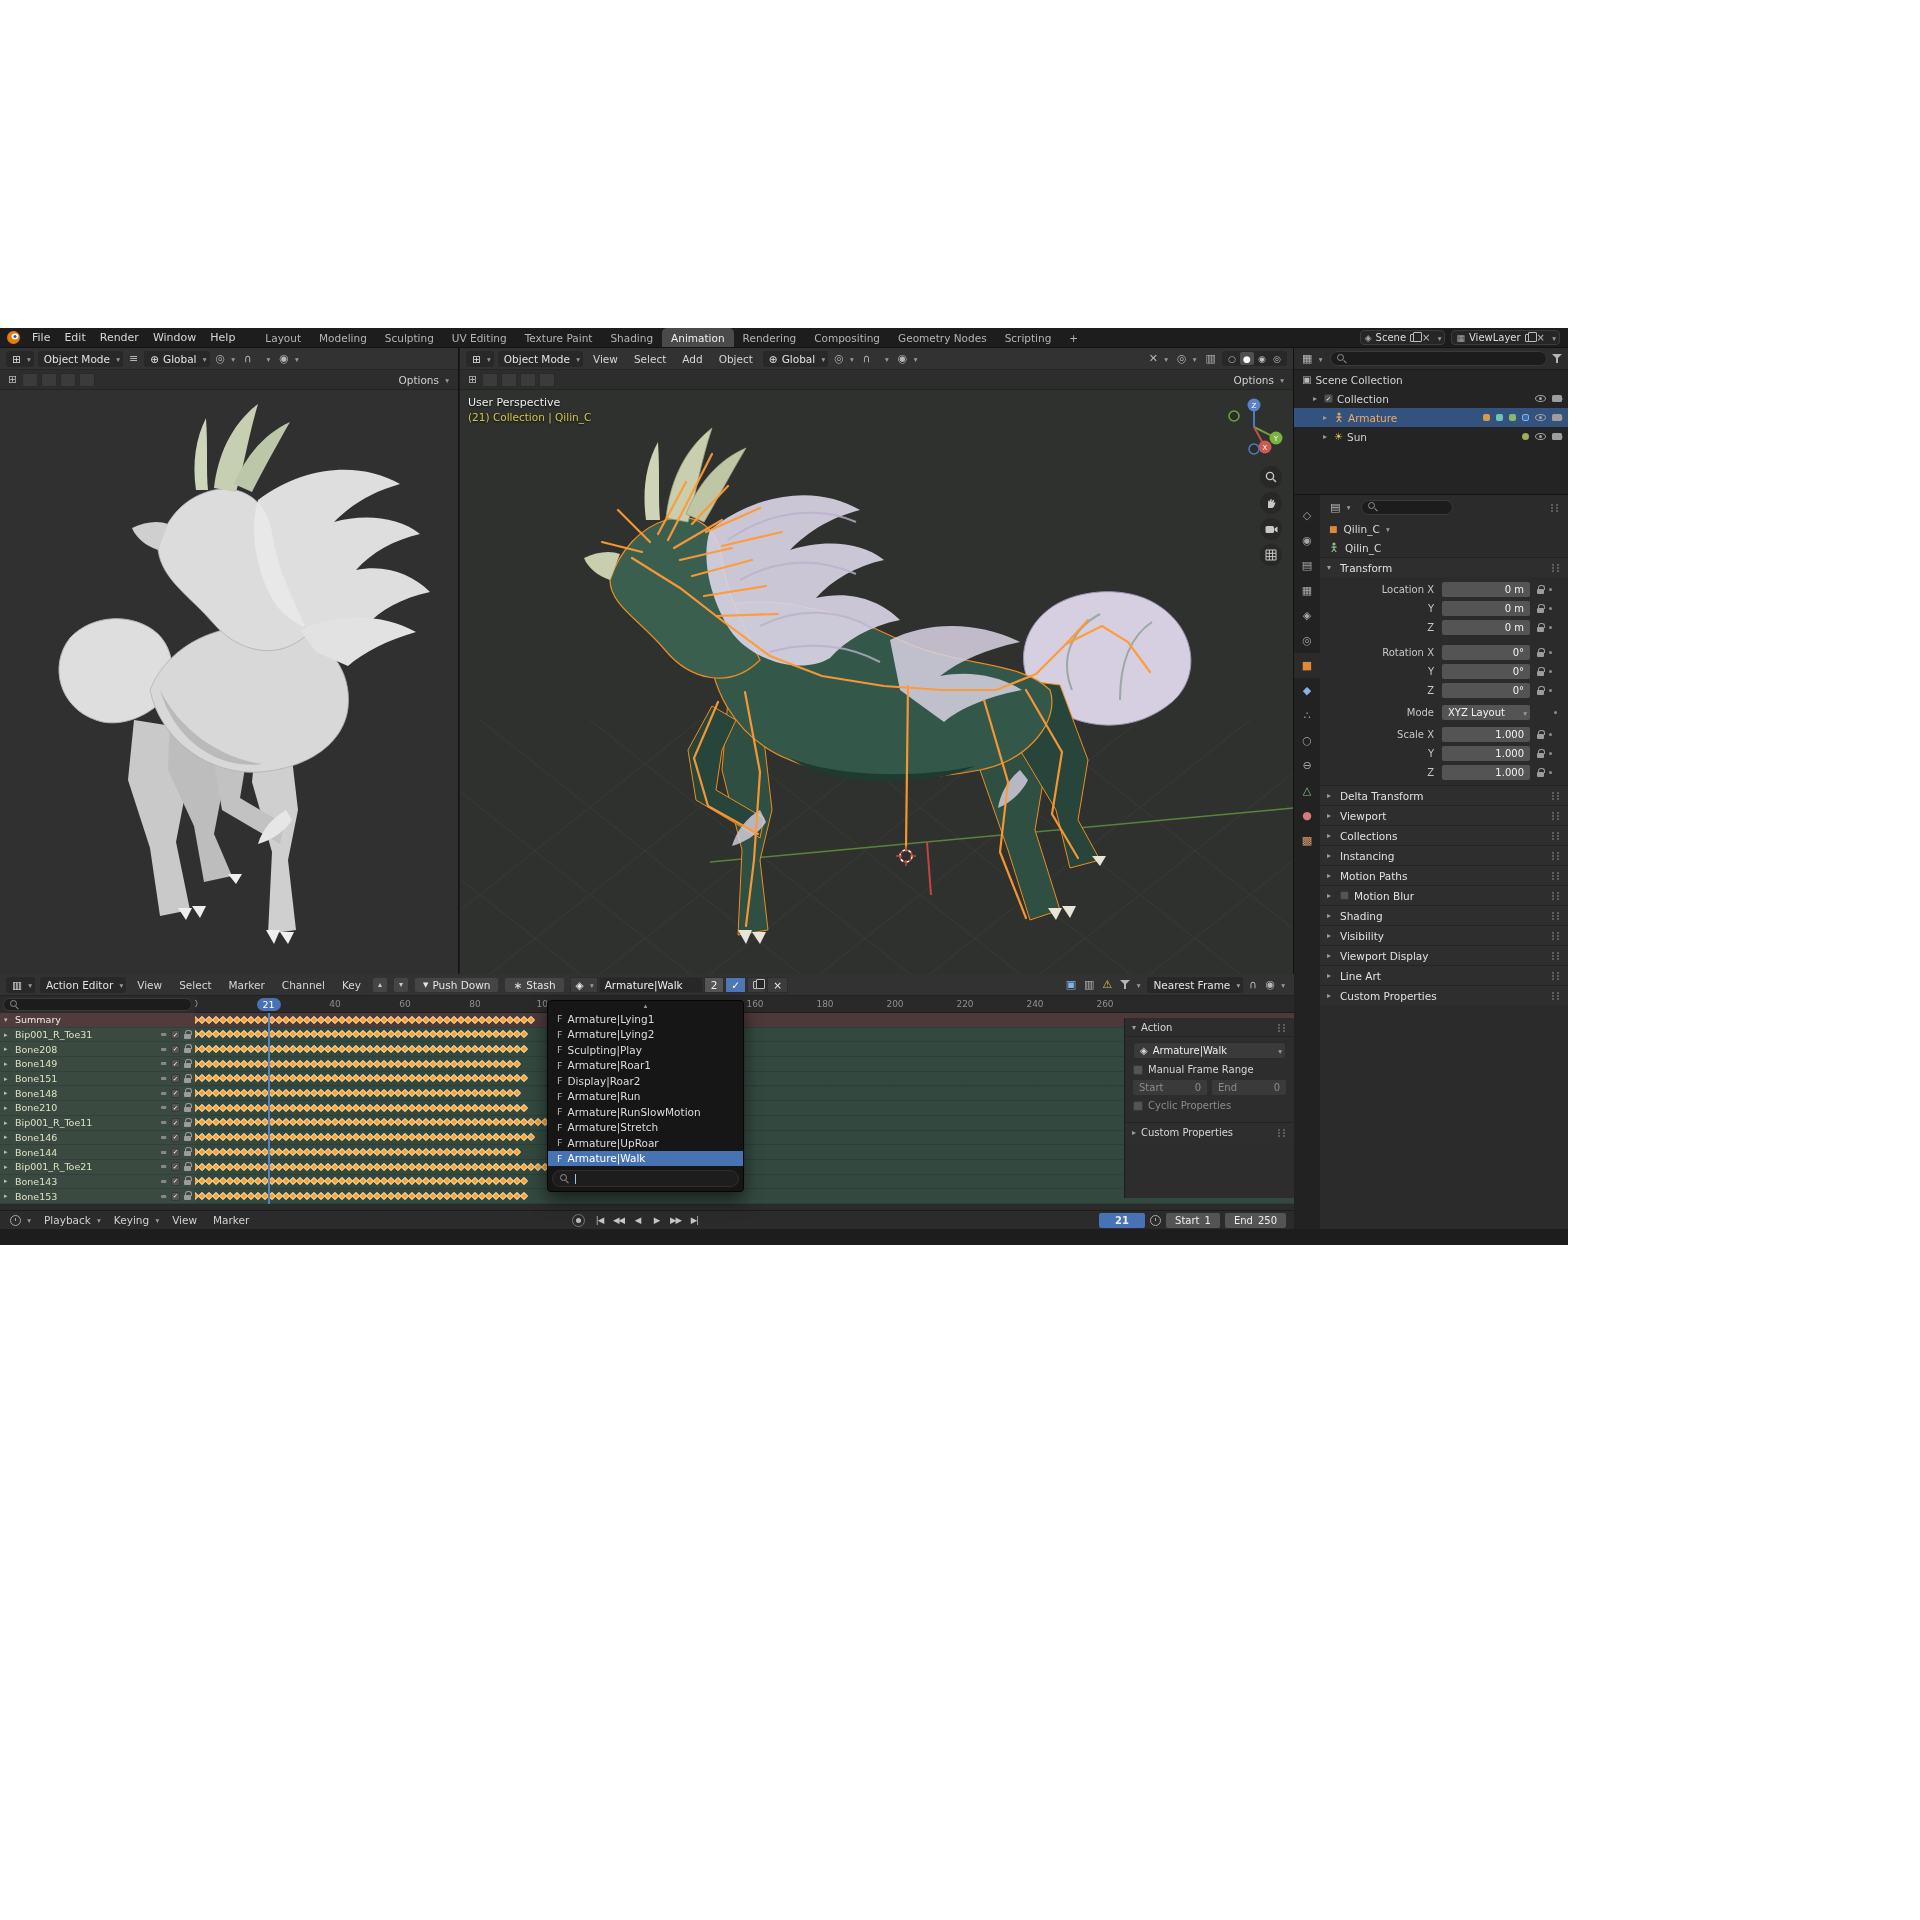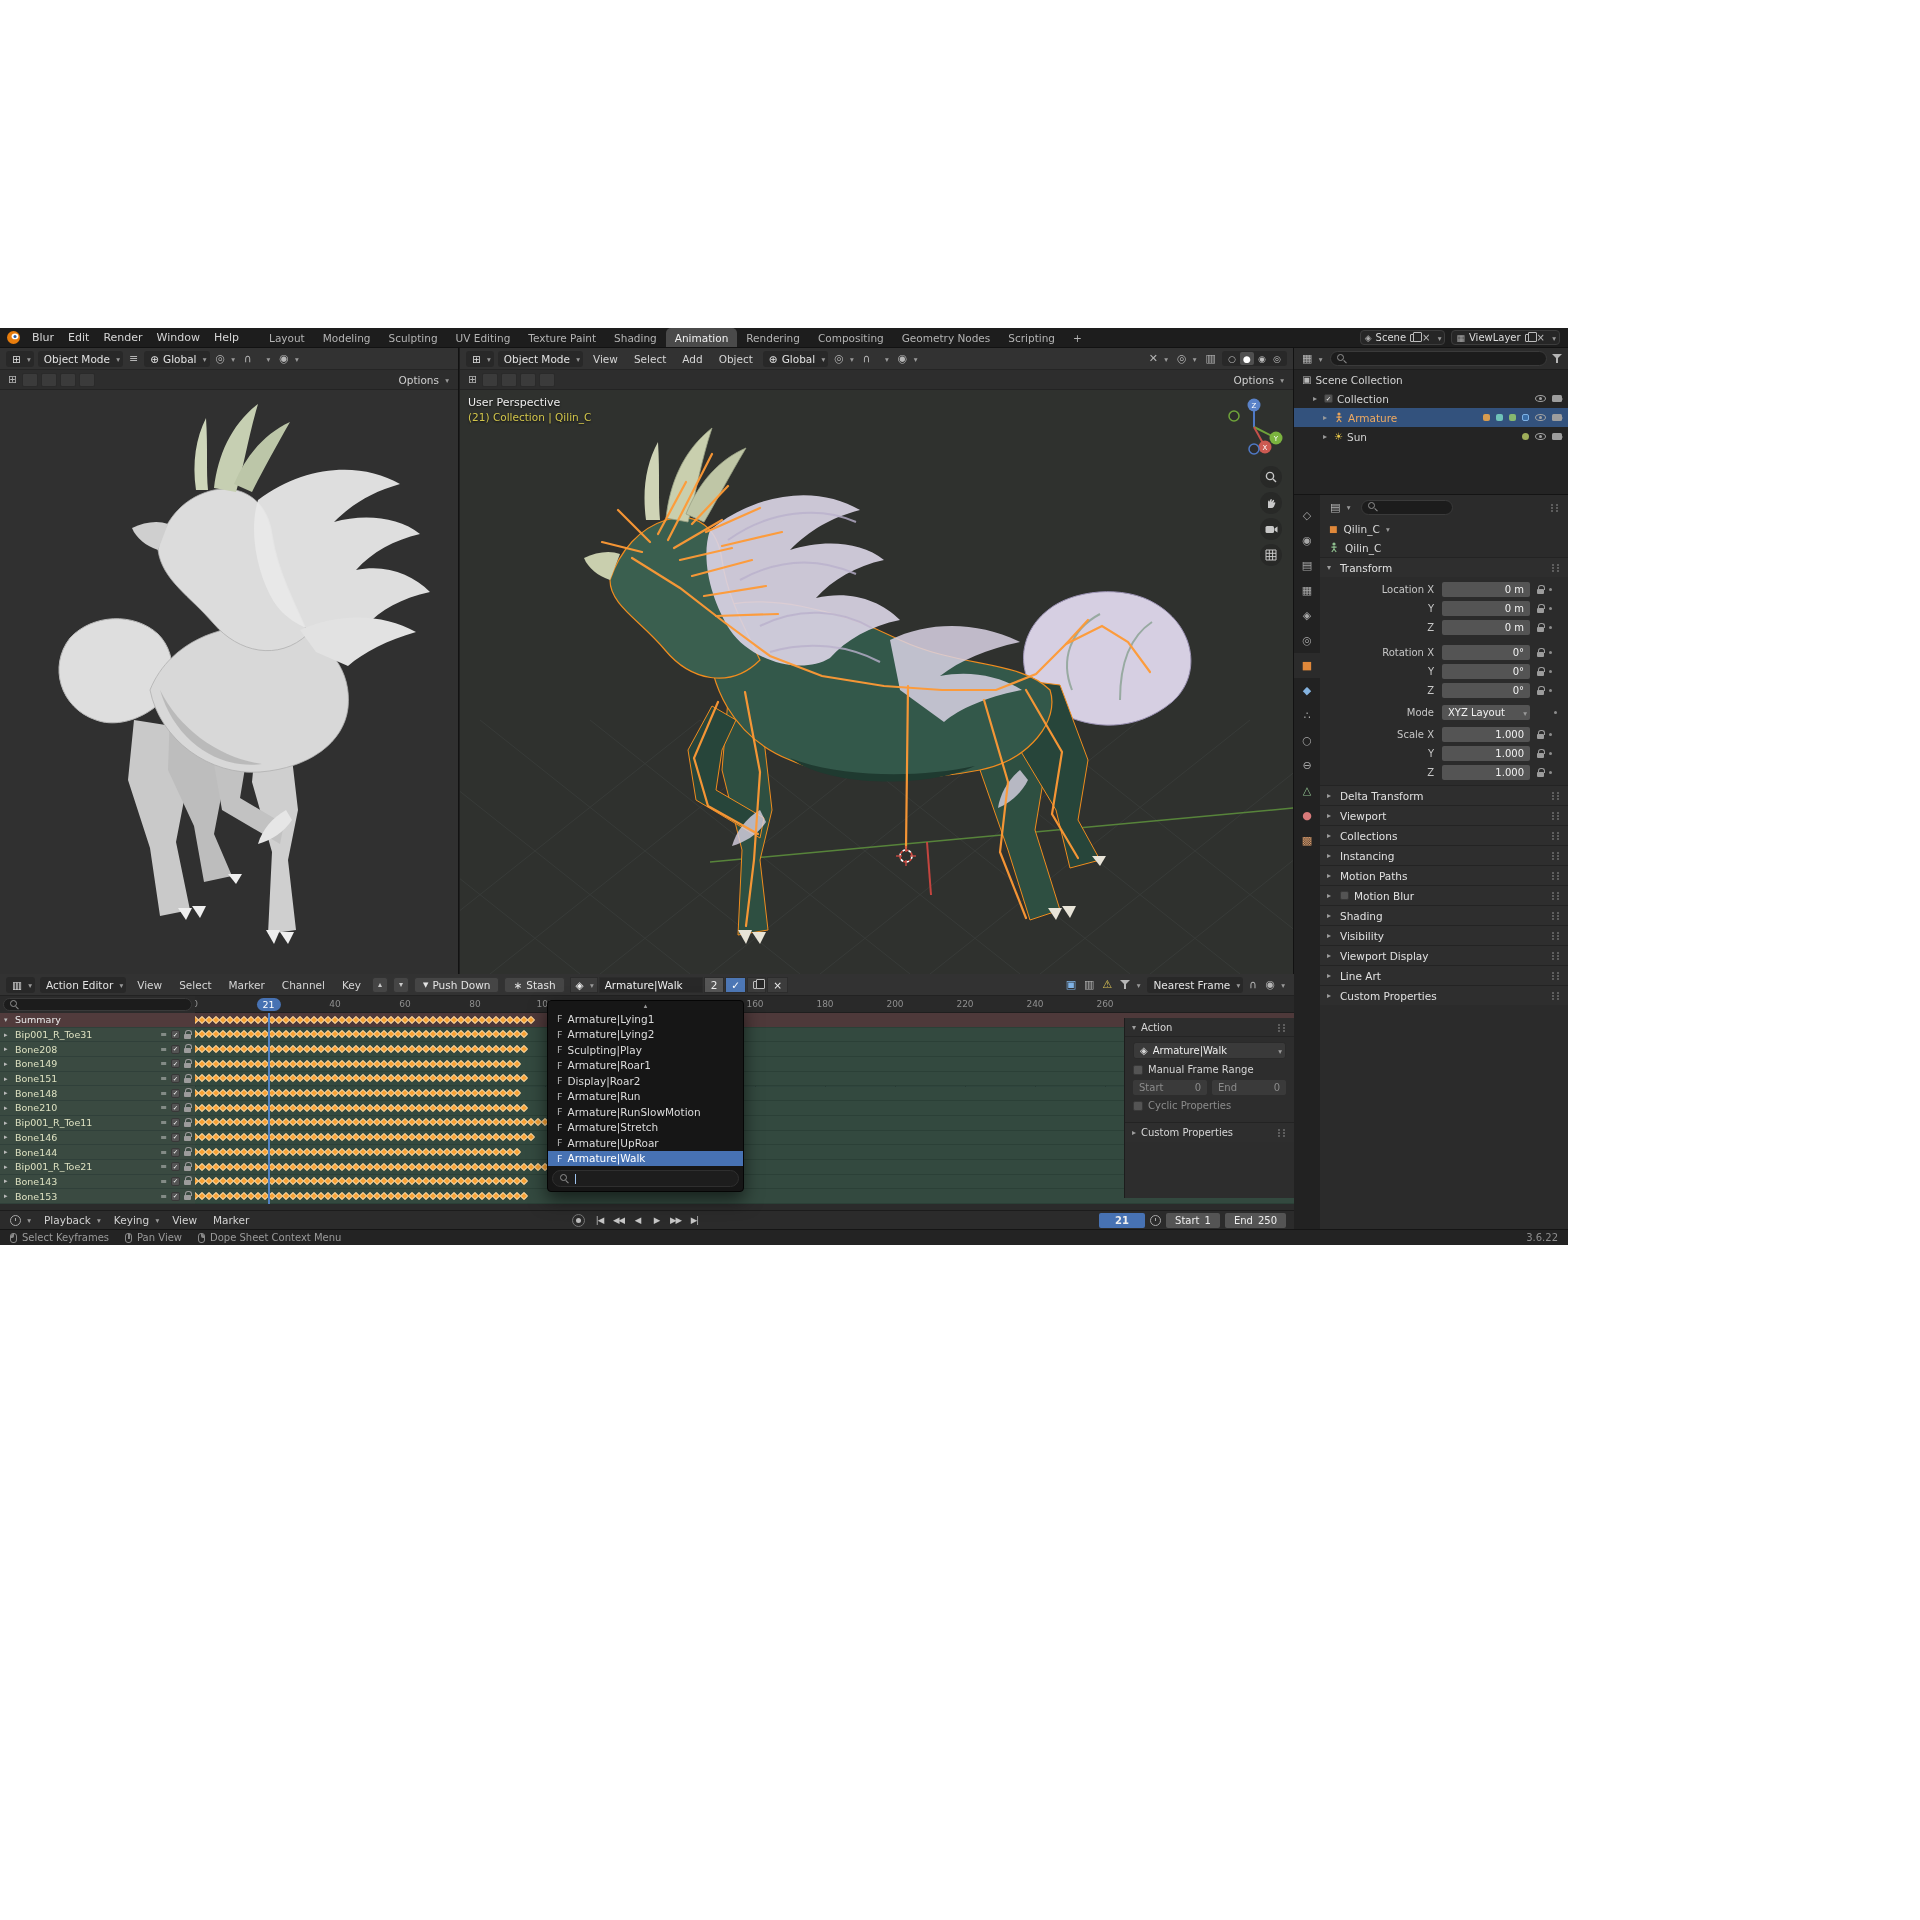--- a/index.html
+++ b/index.html
@@ -177,21 +177,21 @@
   <div class="topbar">
     <span class="logo">
       <svg width="15" height="15" viewBox="0 0 15 15">
             <circle cx="7.5" cy="7.5" r="6.5" fill="#e87d0d"></circle>
             <ellipse cx="9" cy="6.4" rx="3.4" ry="2.8" fill="#fff"></ellipse>
             <circle cx="9" cy="6.4" r="1.5" fill="#2a5aa0"></circle>
           </svg>
     </span>
     <div class="menus">
 
-    <span class="menu">Blur</span>
+    <span class="menu">File</span>
           <span class="menu">Edit</span>
           <span class="menu">Render</span>
           <span class="menu">Window</span>
           <span class="menu">Help</span>
         </div>
     <div class="tabs">
 
     <span class="tab">Layout</span>
           <span class="tab">Modeling</span>
           <span class="tab">Sculpting</span>
@@ -1708,30 +1708,15 @@
             <span>Start</span>
             <span>1</span>
           </span>
       <span class="numfield">
             <span>End</span>
             <span>250</span>
           </span>
     </span>
   </div>
 
-  <div class="statusbar">
-    <span class="hint">
-          <span class="mbtn l"></span>
-          <span>Select Keyframes</span>
-        </span>
-    <span class="hint">
-          <span class="mbtn m"></span>
-          <span>Pan View</span>
-        </span>
-    <span class="hint">
-          <span class="mbtn r"></span>
-          <span>Dope Sheet Context Menu</span>
-        </span>
-    <span class="version">3.6.22</span>
-  </div>
 
 </div>
 </div>
 
 </body></html>

